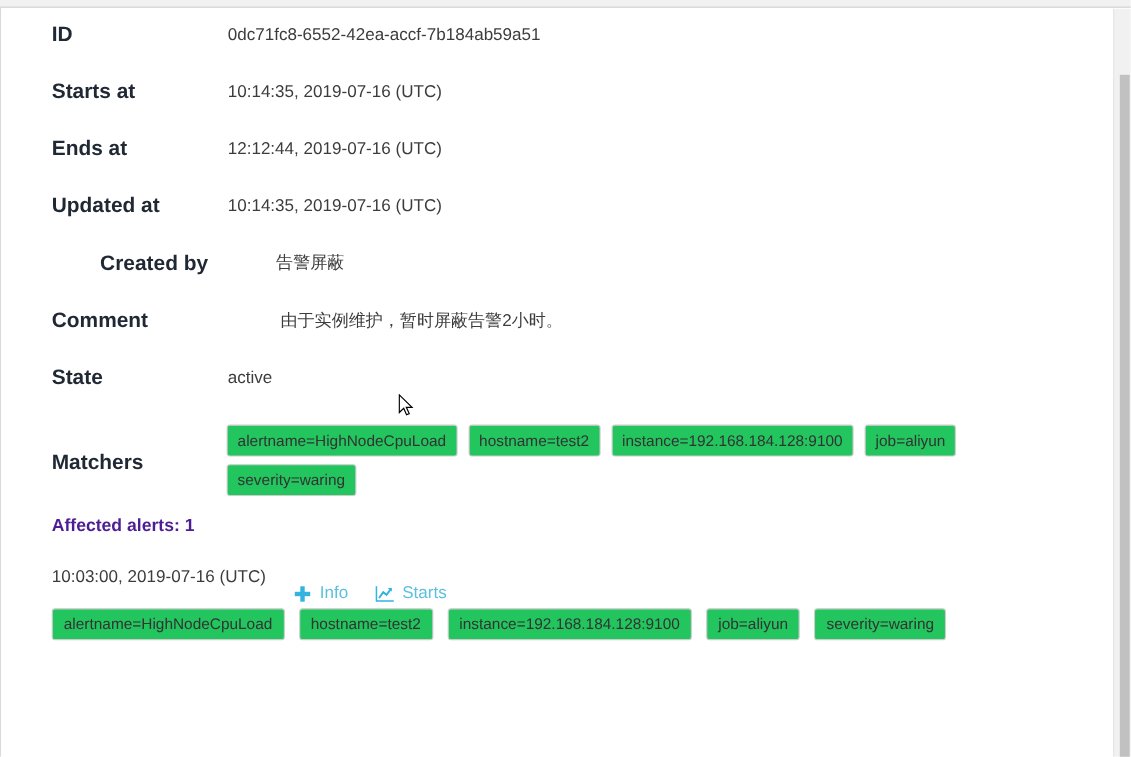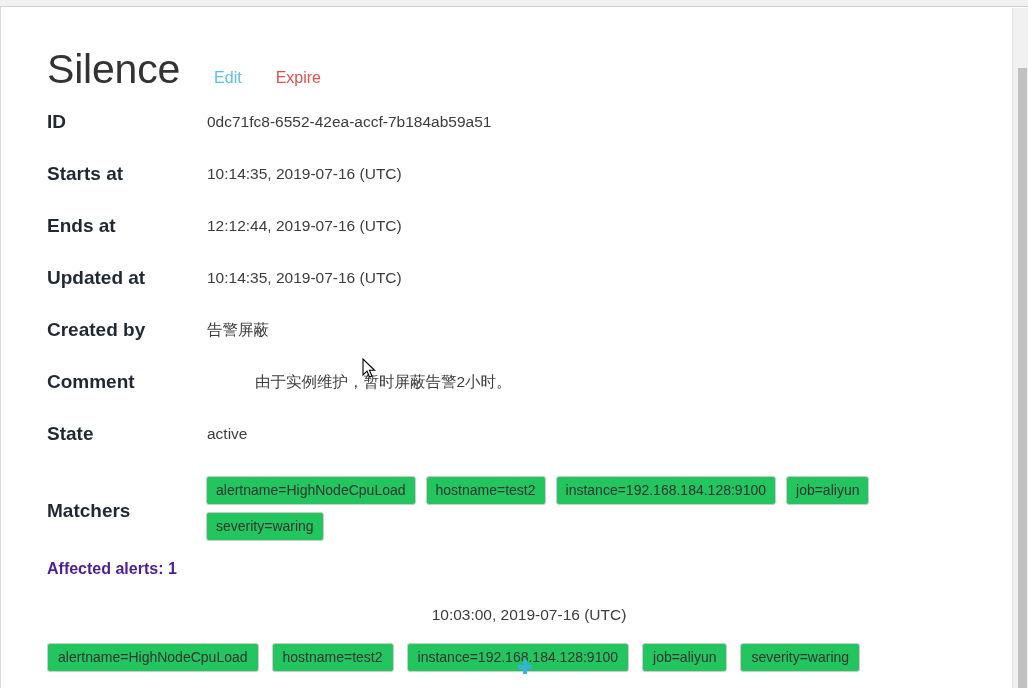--- a/index.html
+++ b/index.html
@@ -122,21 +122,21 @@
     font-size: 15.5px;
     font-weight: 400;
     color: #3c3c3c;
     line-height: 20px;
     padding-top: 2px;
   }
   .dl-row-id        { height: 52px; }
   .dl-row-starts    { height: 52px; }
   .dl-row-ends      { height: 52px; }
   .dl-row-updated   { height: 52px; }
-  .dl-row-createdby { height: 52px; }
+  .dl-row-createdby { height: 52px; margin-left: 44px; }
   .dl-row-comment   { height: 52px; gap: 48px; }
   .dl-row-state     { height: 48px; }
   .dl-row-matchers  { min-height: 66px; align-items: center; }
   .dl-row-matchers .dl-term { align-self: center; padding-top: 0; }
 
   
   .chip-group {
     display: flex;
     flex-wrap: wrap;
     max-width: 720px;
@@ -162,21 +162,20 @@
     font-weight: bold;
     color: #4c1d95;
     margin: 10px 0 0 0;
     line-height: 22px;
   }
   .alert-row {
     display: flex;
     align-items: center;
     margin-top: 24px;
     height: 22px;
-    flex-direction: column;
   }
   .alert-time {
     font-size: 15.5px;
     color: #3c3c3c;
     line-height: 22px;
   }
   .alert-action {
     display: flex;
     align-items: center;
     margin-left: 24px;
@@ -238,27 +237,20 @@
 </style>
 </head>
 <body>
 
 <div id="chrome-top-bar"></div>
 <div id="chrome-left-border"></div>
 
 <div id="page">
   <div class="content-wrap">
 
-    <div class="heading-row">
-      <h1 class="page-title">Silence</h1>
-      <div class="title-actions">
-        <a class="title-link link-edit" href="#">Edit</a>
-        <a class="title-link link-expire" href="#">Expire</a>
-      </div>
-    </div>
 
     <div class="dl">
 
       <div class="dl-row dl-row-id">
         <div class="dl-term">ID</div>
         <div class="dl-def">0dc71fc8-6552-42ea-accf-7b184ab59a51</div>
       </div>
 
       <div class="dl-row dl-row-starts">
         <div class="dl-term">Starts at</div>

